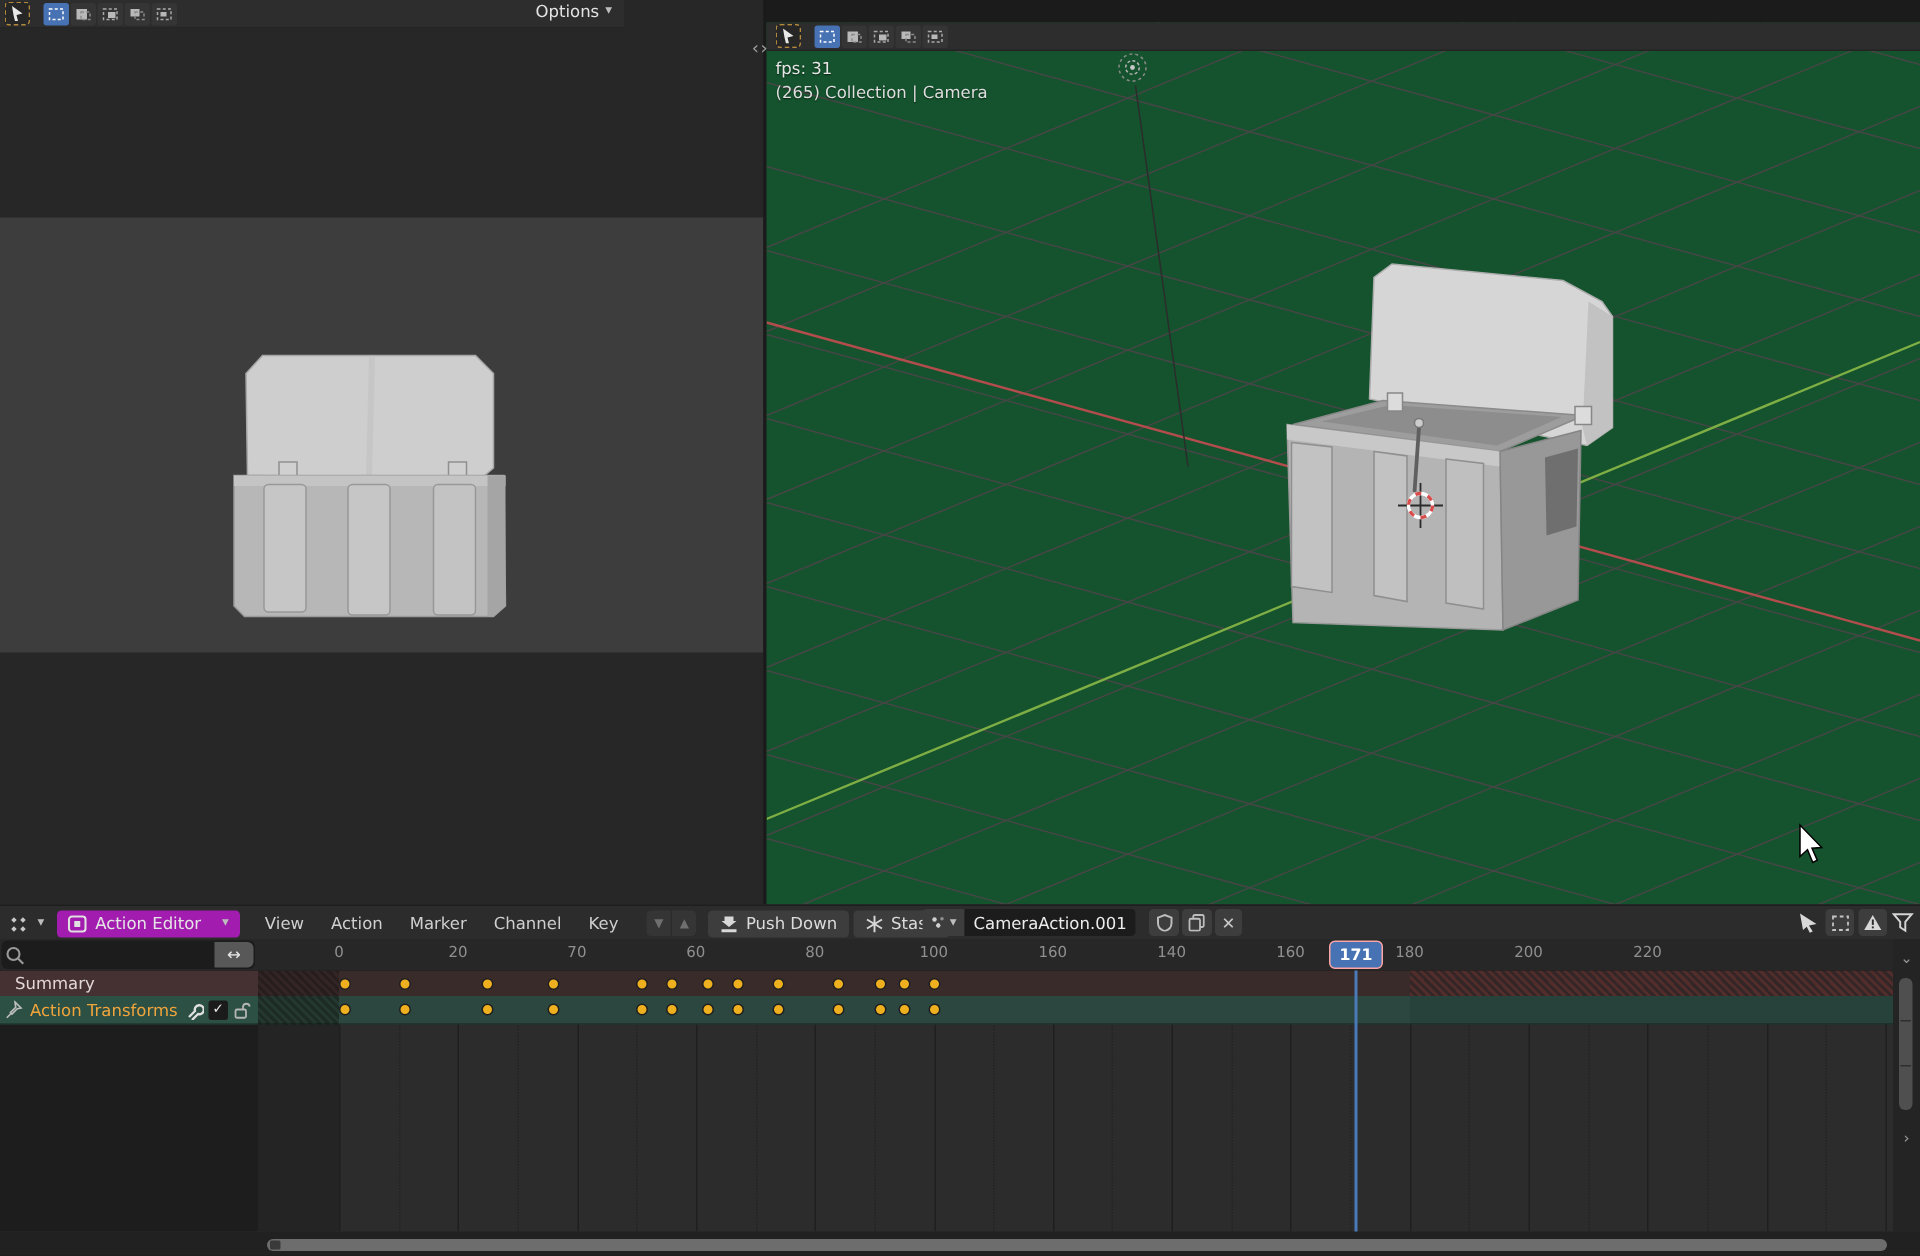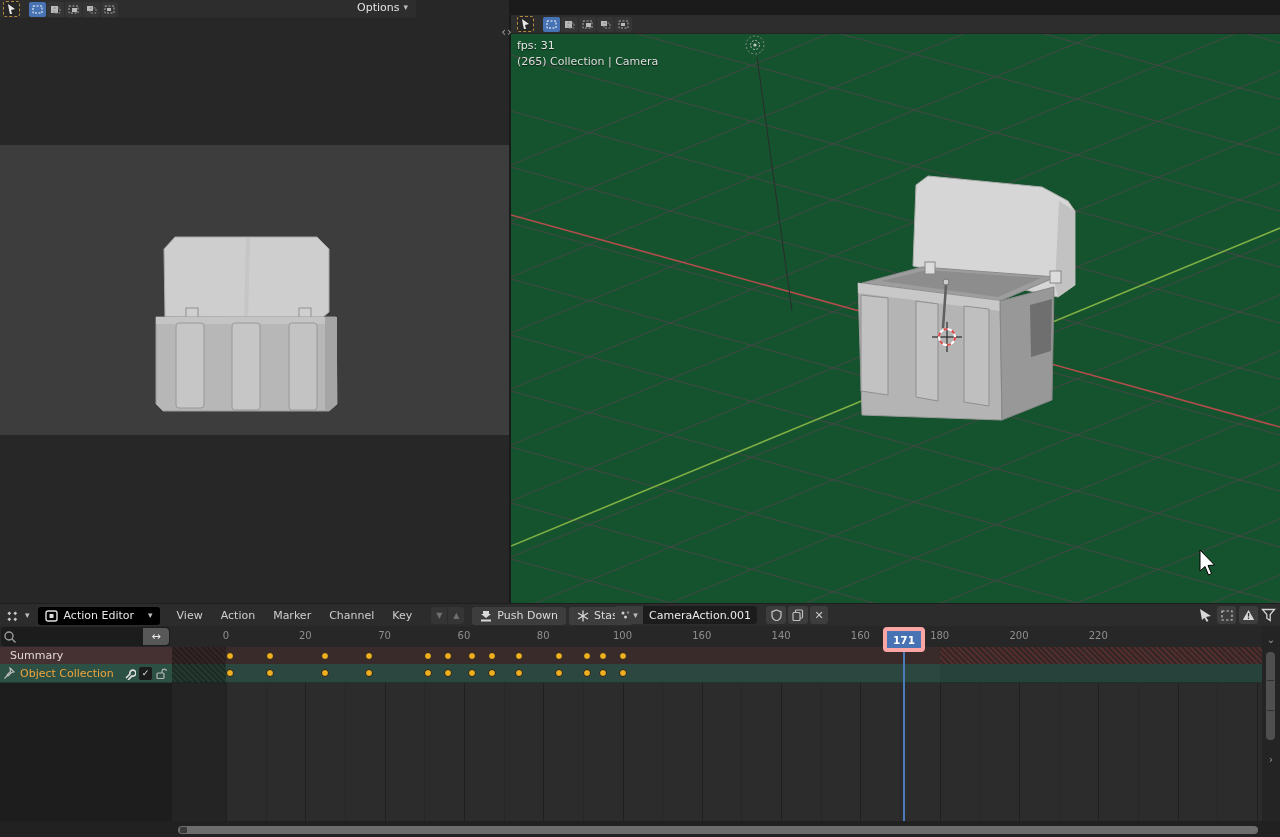--- a/index.html
+++ b/index.html
@@ -39,21 +39,21 @@
   #dope{left:0;top:603px;width:1280px;height:234px;background:#2c2c2c;}
   #dope-header{position:absolute;left:0;top:0;width:1280px;height:23px;background:#2c2c2c;
                border-top:1px solid #1e1e1e;border-bottom:1px solid #202020;
                display:flex;align-items:center;}
   .menu-item{padding:0 9px;color:#cfcfcf;}
   .hbtn{height:18px;border-radius:3px;background:#3d3d3d;display:flex;align-items:center;
         gap:5px;padding:0 8px;color:#dcdcdc;}
   .icon-btn{height:18px;border-radius:3px;background:#3d3d3d;display:flex;align-items:center;
             justify-content:center;}
   #editor-select{display:flex;align-items:center;gap:3px;margin-left:4px;}
-  #editor-mode{display:flex;align-items:center;gap:6px;height:18px;background:#000000;
+  #editor-mode{display:flex;align-items:center;gap:6px;height:18px;background:#a21caf;
                border-radius:3px;padding:0 7px;margin-left:8px;color:#e5e5e5;}
   #menus{display:flex;margin-left:8px;}
   #updown{display:flex;gap:1px;margin-left:10px;}
   .tri-btn{width:16px;height:17px;background:#353535;display:flex;align-items:center;
            justify-content:center;color:#6f6f6f;font-size:8px;}
   .tri-btn.l{border-radius:3px 0 0 3px;}.tri-btn.r{border-radius:0 3px 3px 0;}
   #action-field{display:flex;align-items:center;position:absolute;left:615px;top:2px;}
   #action-browse{width:28px;height:18px;background:#3d3d3d;border-radius:3px 0 0 3px;
                  display:flex;align-items:center;justify-content:center;gap:2px;}
   #action-name{width:102px;height:18px;background:#1c1c1c;border-radius:0 3px 3px 0;
@@ -63,21 +63,21 @@
   
   #ruler{position:absolute;left:0;top:23px;width:1280px;height:21px;background:#272727;
          border-bottom:1px solid #1e1e1e;}
   .tick-label{position:absolute;top:4px;transform:translateX(-50%);color:#8f8f8f;font-size:10px;}
   #search-box{position:absolute;left:1px;top:1px;width:169px;height:19px;background:#1c1c1c;
               border-radius:4px;display:flex;align-items:center;}
   #stretch-btn{position:absolute;right:1px;top:1px;width:26px;height:17px;background:#585858;
                border-radius:0 4px 4px 0;color:#e8e8e8;font-size:11px;display:flex;
                align-items:center;justify-content:center;}
   #playhead-badge{position:absolute;top:1px;height:17px;min-width:28px;background:#4573b4;
-                  border:4px solid #fca5a5;border-radius:4px;color:#fff;font-weight:bold;
+                  border:1px solid #fca5a5;border-radius:4px;color:#fff;font-weight:bold;
                   font-size:10.5px;display:flex;align-items:center;justify-content:center;
                   transform:translateX(-50%);z-index:6;padding:0 3px;}
 
   
   #tracks{position:absolute;left:0;top:44px;width:1262px;height:174px;overflow:hidden;}
   .chan-row{position:absolute;left:0;width:1262px;}
   .chan-panel{position:absolute;left:0;top:0;width:172px;height:100%;display:flex;
               align-items:center;border-bottom:1px solid rgba(0,0,0,.25);}
   .row-seg{position:absolute;top:0;height:100%;border-bottom:1px solid rgba(0,0,0,.25);}
   .dither{background-image:repeating-linear-gradient(45deg,rgba(0,0,0,.22) 0 2px,transparent 2px 4px);}
@@ -453,21 +453,21 @@
 
       <div class="chan-row" id="row-ot" style="top:17px;height:18px;">
         <div class="row-seg dither" style="left:172px;width:54px;background-color:#24382f;"></div>
         <div class="row-seg" id="ot-in" style="left: 226px; width: 713.7px; background-color: rgb(43, 71, 63);"></div>
         <div class="row-seg" id="ot-out" style="left: 939.7px; width: 322.3px; background-color: rgb(39, 66, 59);"></div>
         <div class="chan-panel" id="ot-panel" style="background: rgb(45, 80, 69);">
           <svg width="13" height="13" style="margin-left:3px;">
             <path d="M7,1 L11,5 L8.5,5.5 L5,9 L4,8 L7.5,4.5 Z" fill="none" stroke="#c0c0c0" stroke-width="1.1"></path>
             <line x1="4.5" y1="8.5" x2="1.5" y2="11.5" stroke="#c0c0c0" stroke-width="1.1"></line>
           </svg>
-          <span class="chan-label" style="margin-left: 4px; color: rgb(240, 164, 60);" id="ot-label">Object Collection</span>
+          <span class="chan-label" style="margin-left: 4px; color: rgb(240, 164, 60);" id="ot-label">Action Transforms</span>
           <span class="chan-icons">
             <svg width="13" height="13">
               <path d="M3,11 L7,7 A3,3 0 1 1 9,9 L5,13" fill="none" stroke="#e0e0e0" stroke-width="1.6"></path>
             </svg>
             <span class="checkbox">✓</span>
             <svg width="13" height="13">
               <rect x="2" y="6" width="7" height="5.5" rx="1" fill="none" stroke="#b5b5b5" stroke-width="1.2"></rect>
               <path d="M7,6 V4 A2.3,2.3 0 0 1 11.5,4" fill="none" stroke="#b5b5b5" stroke-width="1.2"></path>
             </svg>
           </span>

